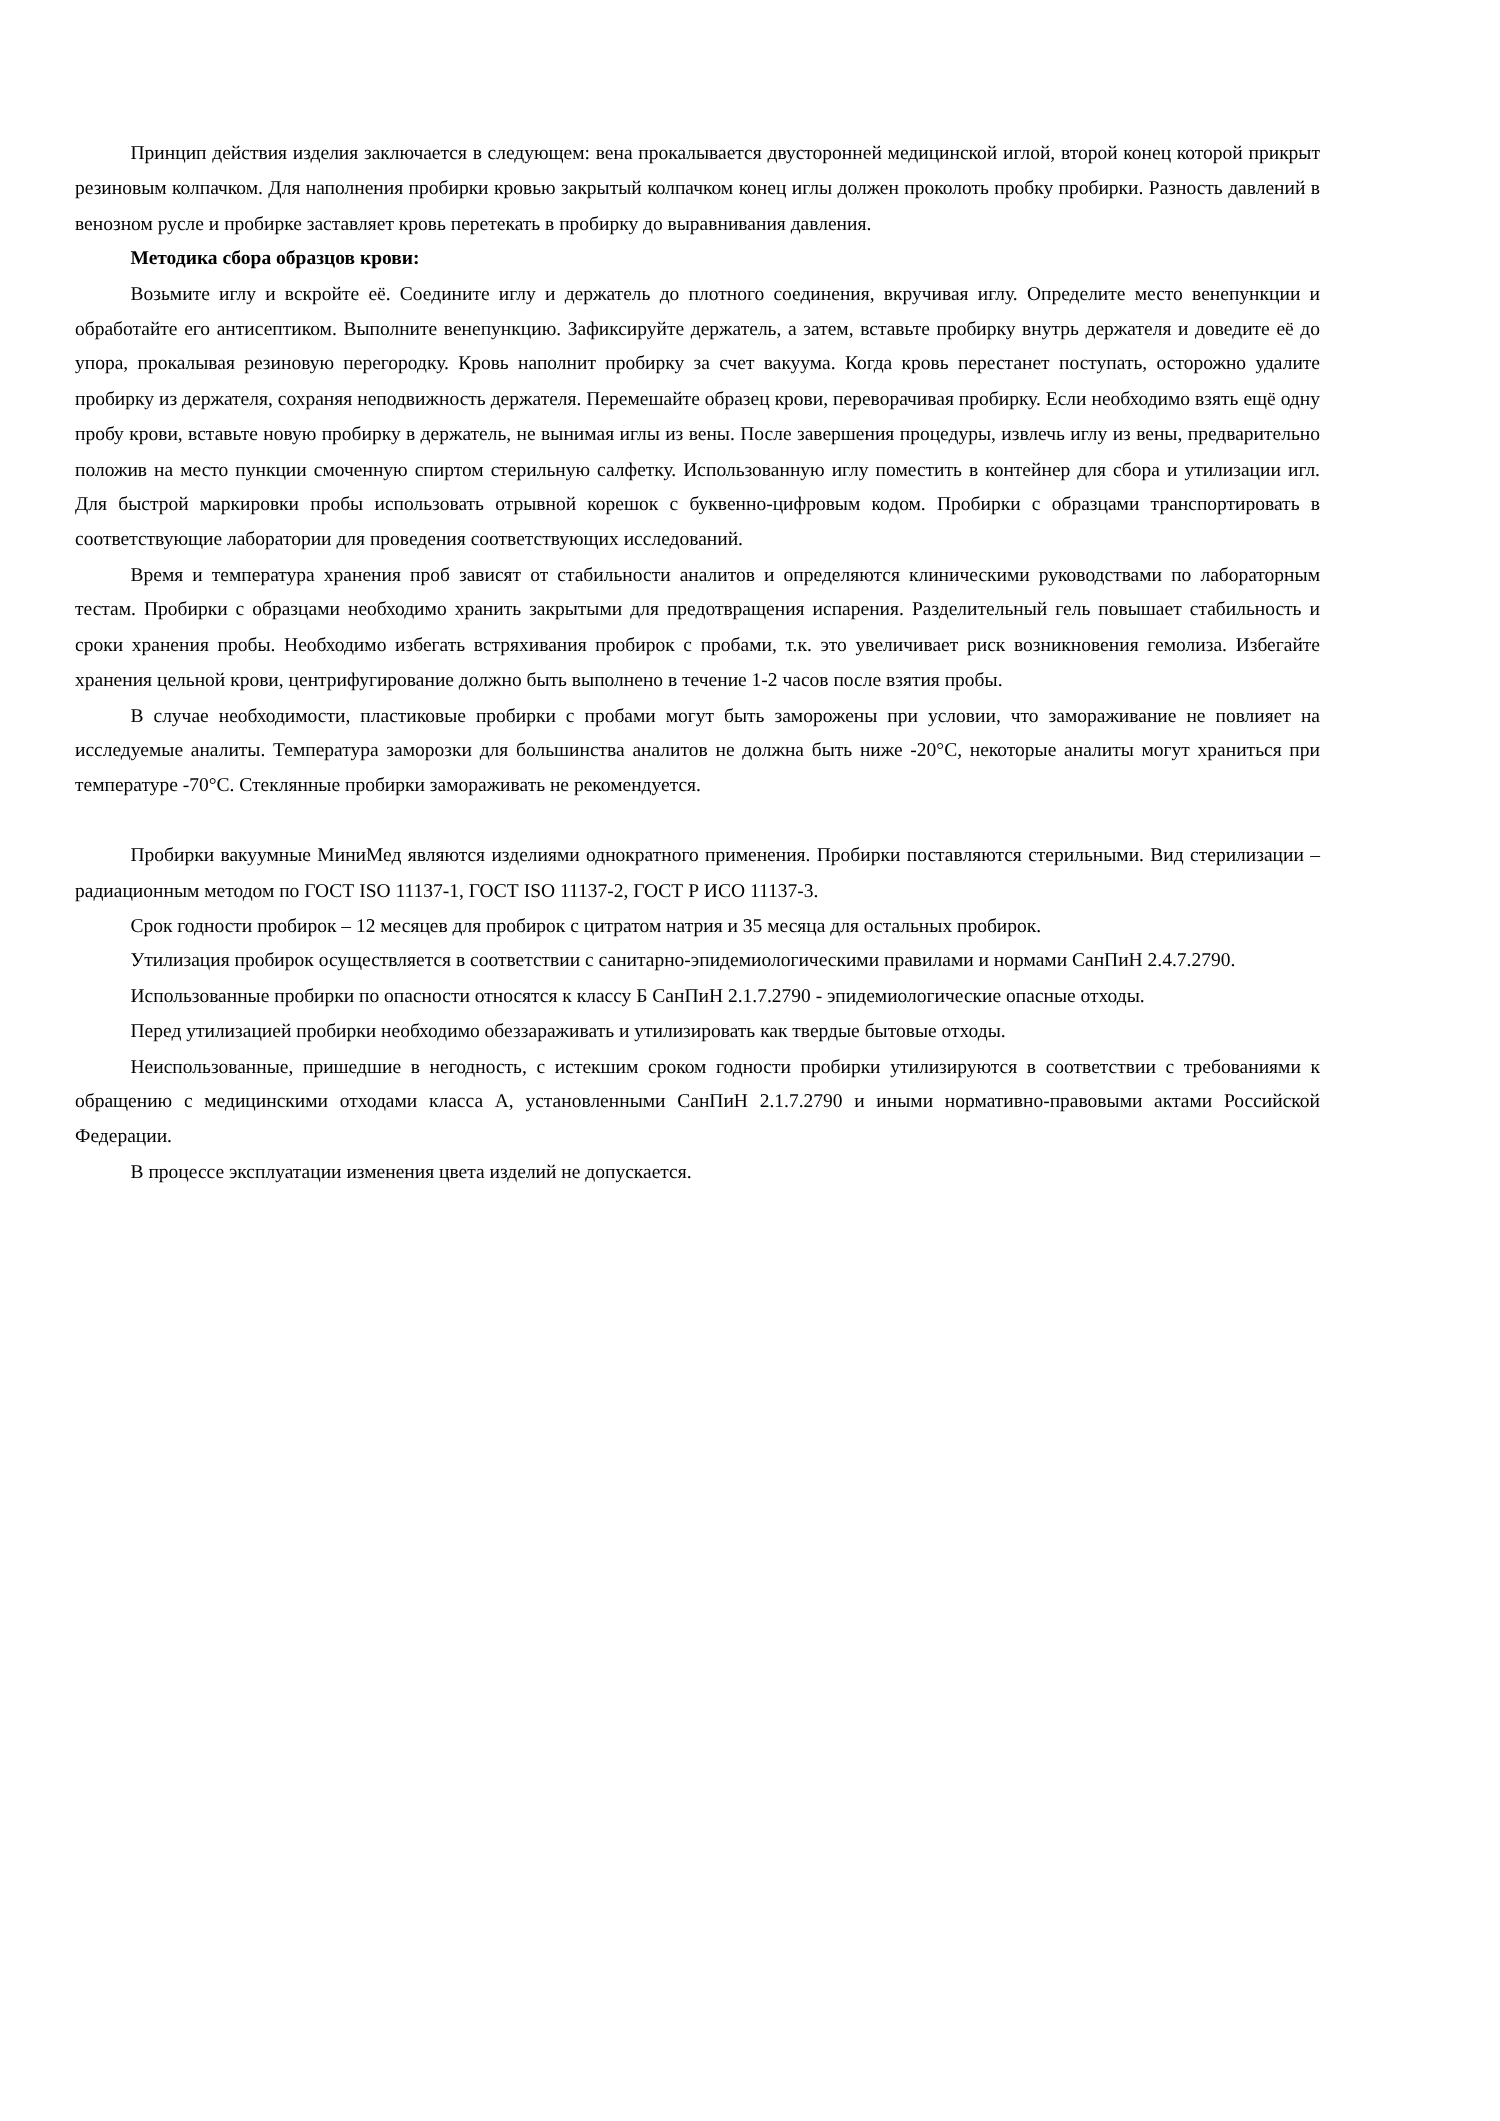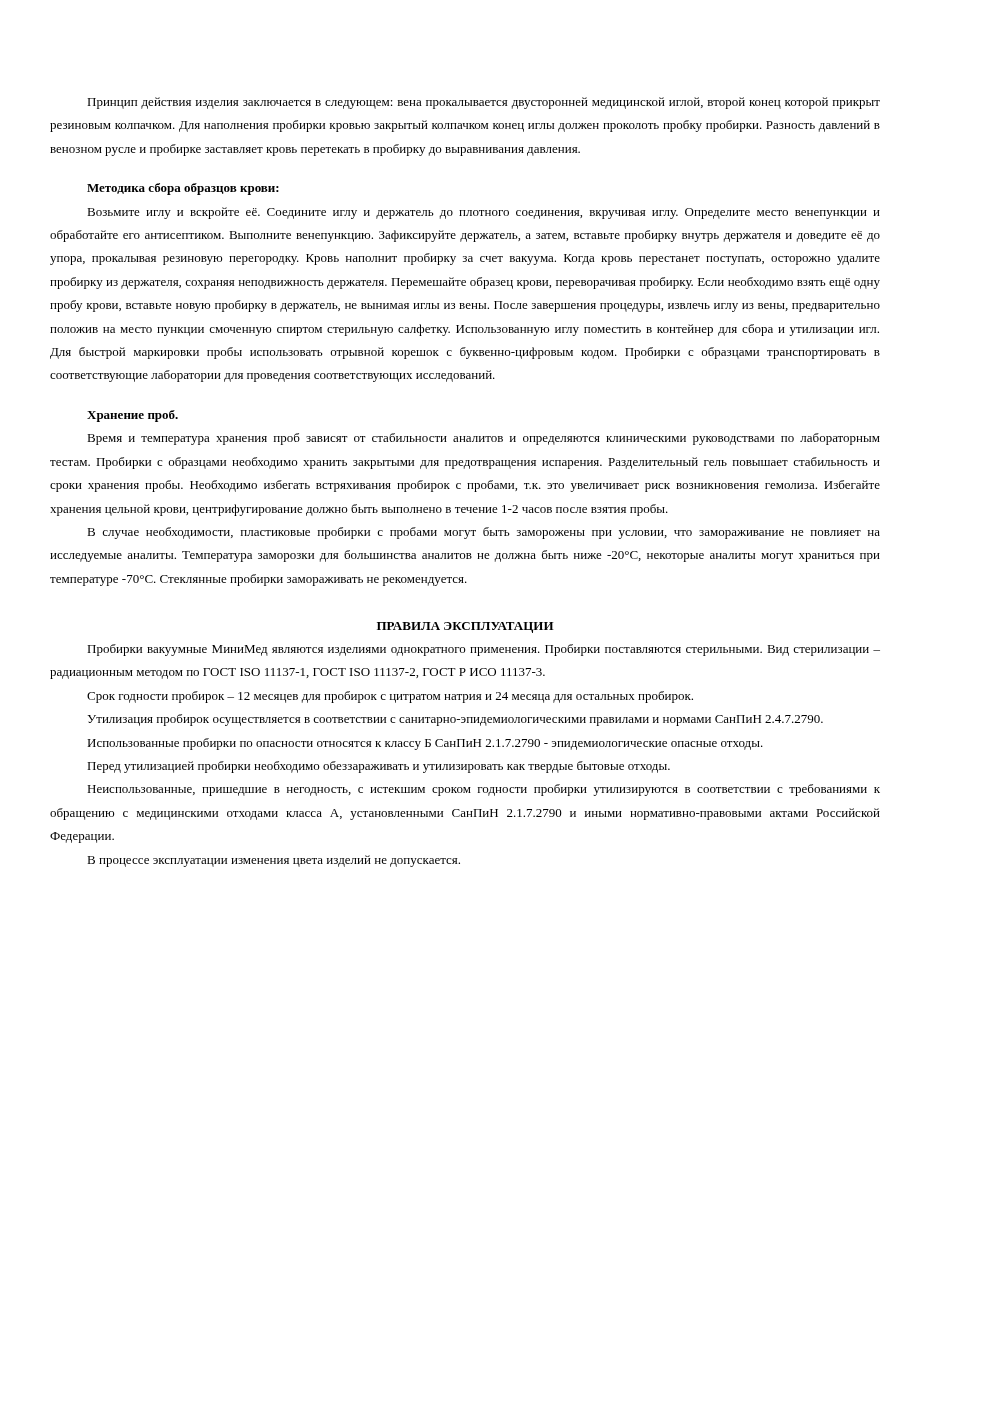--- a/index.html
+++ b/index.html
@@ -26,45 +26,42 @@
     text-align: justify;
   }
   .text-column p {
     margin: 0;
     padding: 0;
     text-indent: 37px;
   }
   p.heading-inline {
     font-weight: bold;
     text-align: left;
-    margin-top: 16px;
   }
   p.heading-center {
     font-weight: bold;
     text-align: center;
     text-indent: 0;
   }
   p.blank-line {
     height: 23.4px;
   }
 </style>
 </head>
 <body>
 
 <div class="page">
   <div class="text-column" id="text-column">
       <p>Принцип действия изделия заключается в следующем: вена прокалывается двусторонней медицинской иглой, второй конец которой прикрыт резиновым колпачком. Для наполнения пробирки кровью закрытый колпачком конец иглы должен проколоть пробку пробирки. Разность давлений в венозном русле и пробирке заставляет кровь перетекать в пробирку до выравнивания давления.</p>
       <p class="heading-inline">Методика сбора образцов крови:</p>
       <p>Возьмите иглу и вскройте её. Соедините иглу и держатель до плотного соединения, вкручивая иглу. Определите место венепункции и обработайте его антисептиком. Выполните венепункцию. Зафиксируйте держатель, а затем, вставьте пробирку внутрь держателя и доведите её до упора, прокалывая резиновую перегородку. Кровь наполнит пробирку за счет вакуума. Когда кровь перестанет поступать, осторожно удалите пробирку из держателя, сохраняя неподвижность держателя. Перемешайте образец крови, переворачивая пробирку. Если необходимо взять ещё одну пробу крови, вставьте новую пробирку в держатель, не вынимая иглы из вены. После завершения процедуры, извлечь иглу из вены, предварительно положив на место пункции смоченную спиртом стерильную салфетку. Использованную иглу поместить в контейнер для сбора и утилизации игл. Для быстрой маркировки пробы использовать отрывной корешок с буквенно-цифровым кодом. Пробирки с образцами транспортировать в соответствующие лаборатории для проведения соответствующих исследований.</p>
-      <p class="heading-inline">Хранение проб.</p>
       <p>Время и температура хранения проб зависят от стабильности аналитов и определяются клиническими руководствами по лабораторным тестам. Пробирки с образцами необходимо хранить закрытыми для предотвращения испарения. Разделительный гель повышает стабильность и сроки хранения пробы. Необходимо избегать встряхивания пробирок с пробами, т.к. это увеличивает риск возникновения гемолиза. Избегайте хранения цельной крови, центрифугирование должно быть выполнено в течение 1-2 часов после взятия пробы.</p>
       <p>В случае необходимости, пластиковые пробирки с пробами могут быть заморожены при условии, что замораживание не повлияет на исследуемые аналиты. Температура заморозки для большинства аналитов не должна быть ниже -20°С, некоторые аналиты могут храниться при температуре -70°С. Стеклянные пробирки замораживать не рекомендуется.</p>
       <p class="blank-line"></p>
-      <p class="heading-center">ПРАВИЛА ЭКСПЛУАТАЦИИ</p>
       <p>Пробирки вакуумные МиниМед являются изделиями однократного применения. Пробирки поставляются стерильными. Вид стерилизации – радиационным методом по ГОСТ ISO 11137-1, ГОСТ ISO 11137-2, ГОСТ Р ИСО 11137-3.</p>
-      <p>Срок годности пробирок – 12 месяцев для пробирок с цитратом натрия и 24 месяца для остальных пробирок.</p>
+      <p>Срок годности пробирок – 12 месяцев для пробирок с цитратом натрия и 35 месяца для остальных пробирок.</p>
       <p>Утилизация пробирок осуществляется в соответствии с санитарно-эпидемиологическими правилами и нормами СанПиН 2.4.7.2790.</p>
       <p>Использованные пробирки по опасности относятся к классу Б СанПиН 2.1.7.2790 - эпидемиологические опасные отходы.</p>
       <p>Перед утилизацией пробирки необходимо обеззараживать и утилизировать как твердые бытовые отходы.</p>
       <p>Неиспользованные, пришедшие в негодность, с истекшим сроком годности пробирки утилизируются в соответствии с требованиями к обращению с медицинскими отходами класса А, установленными СанПиН 2.1.7.2790 и иными нормативно-правовыми актами Российской Федерации.</p>
       <p>В процессе эксплуатации изменения цвета изделий не допускается.</p>
     </div>
 </div>
 
 </body></html>

